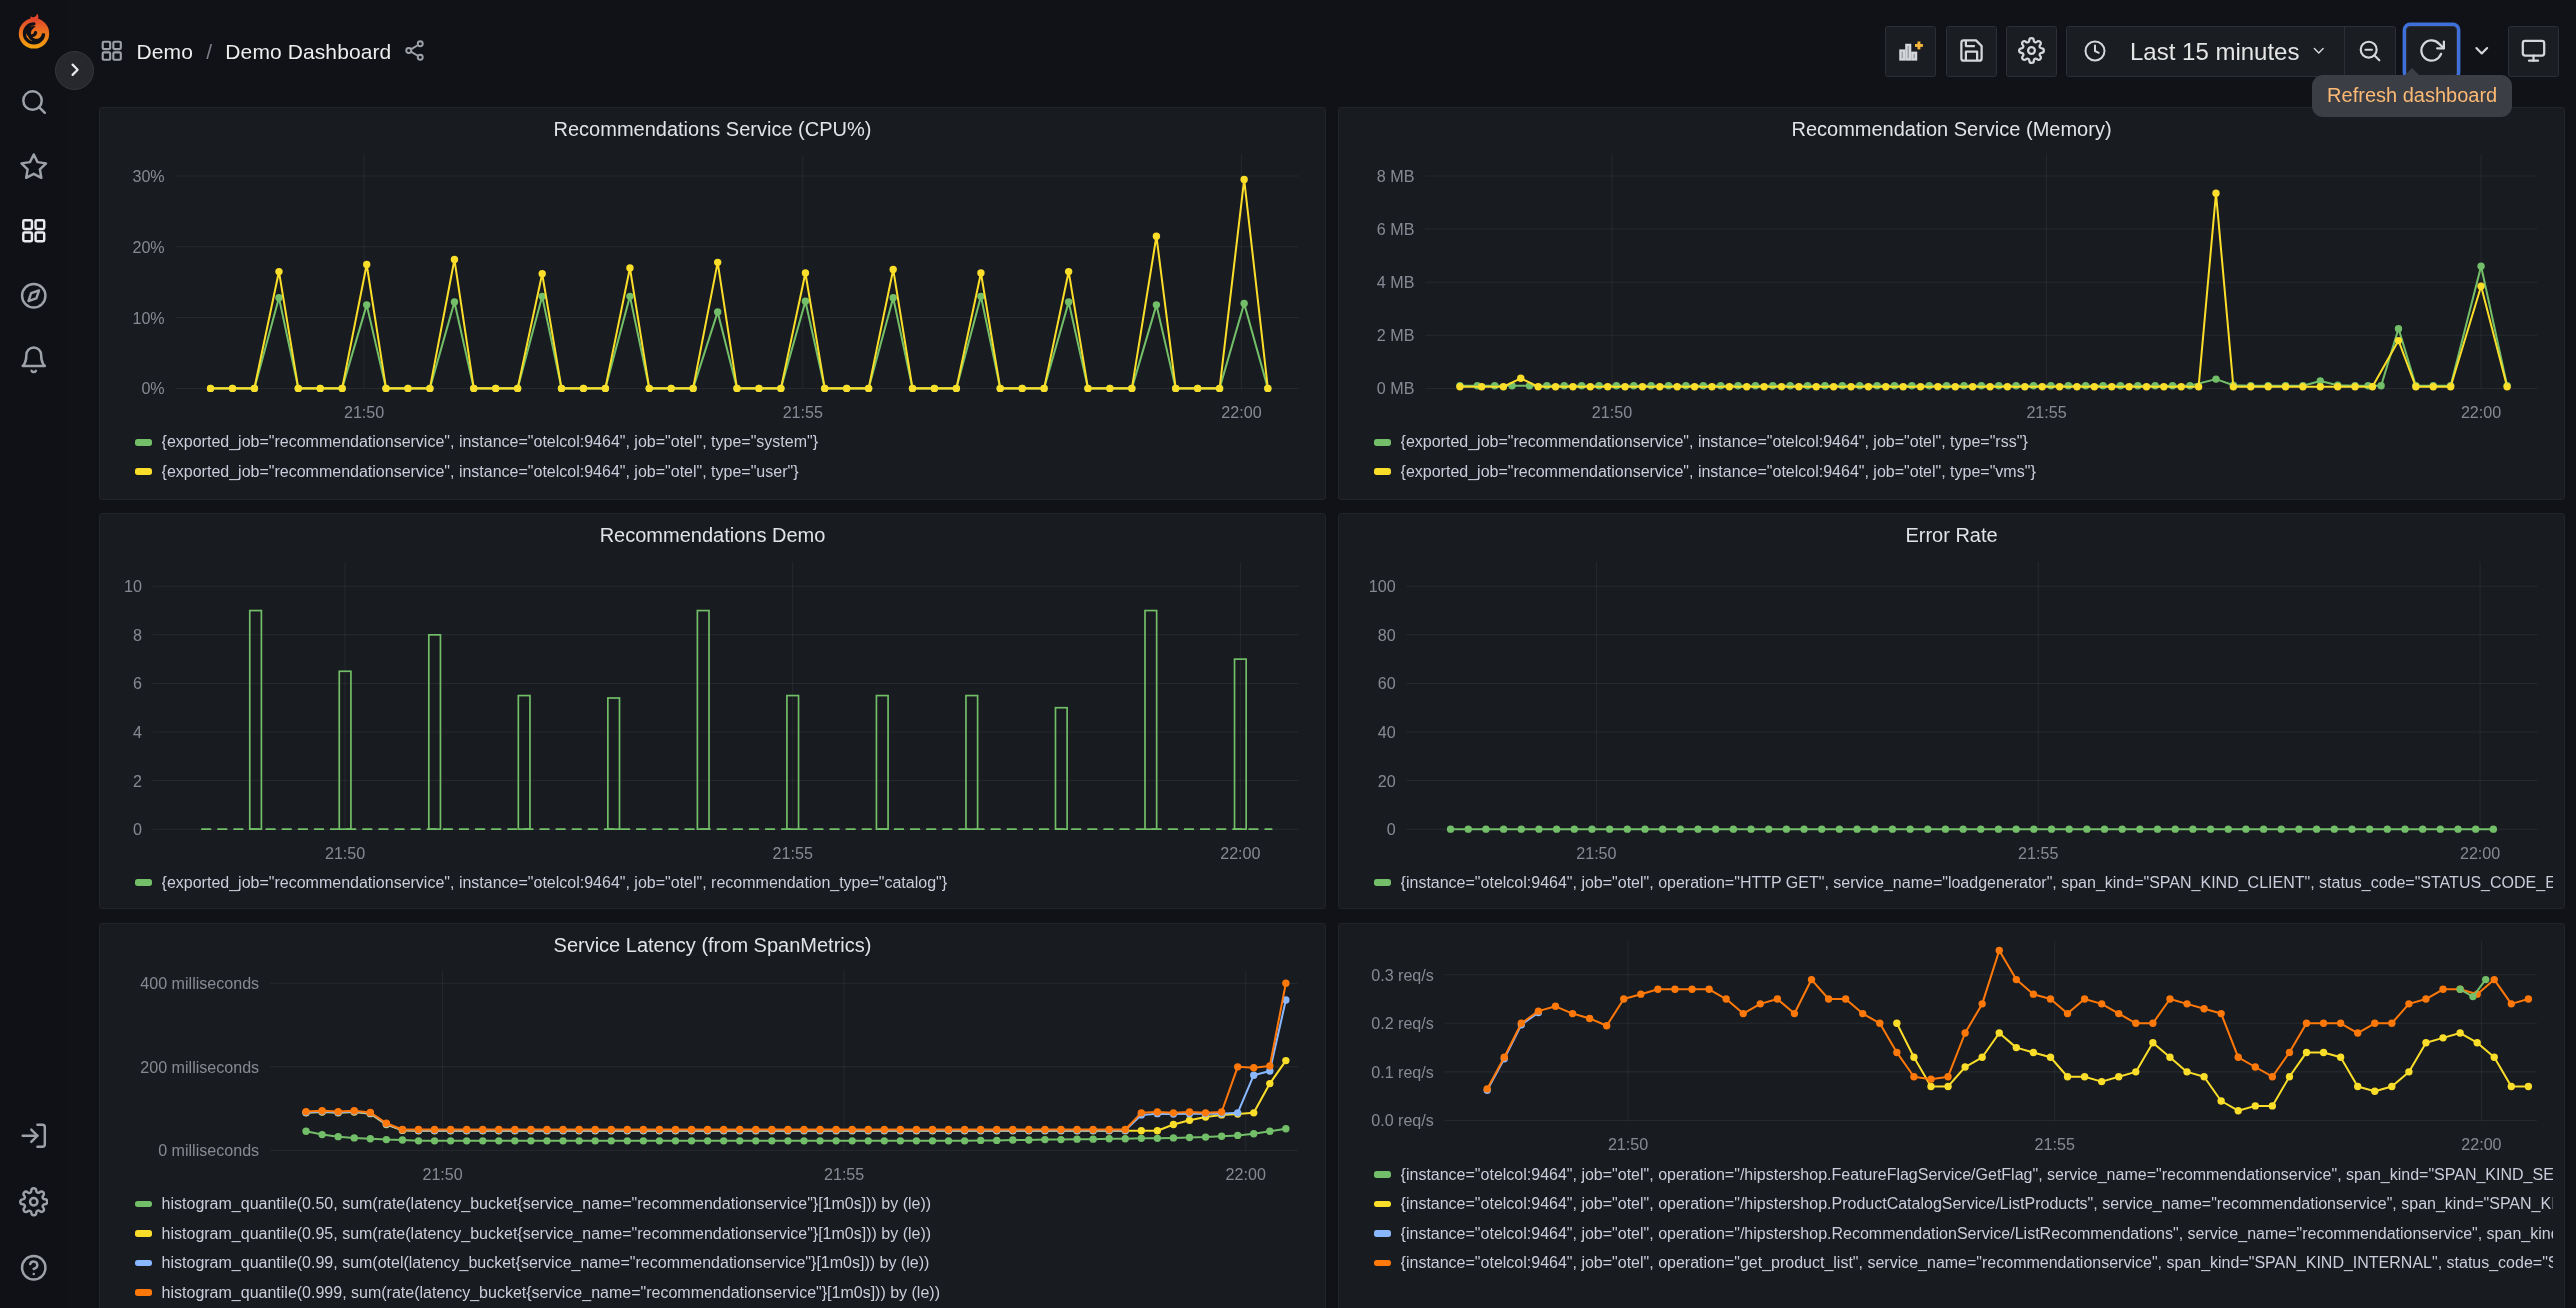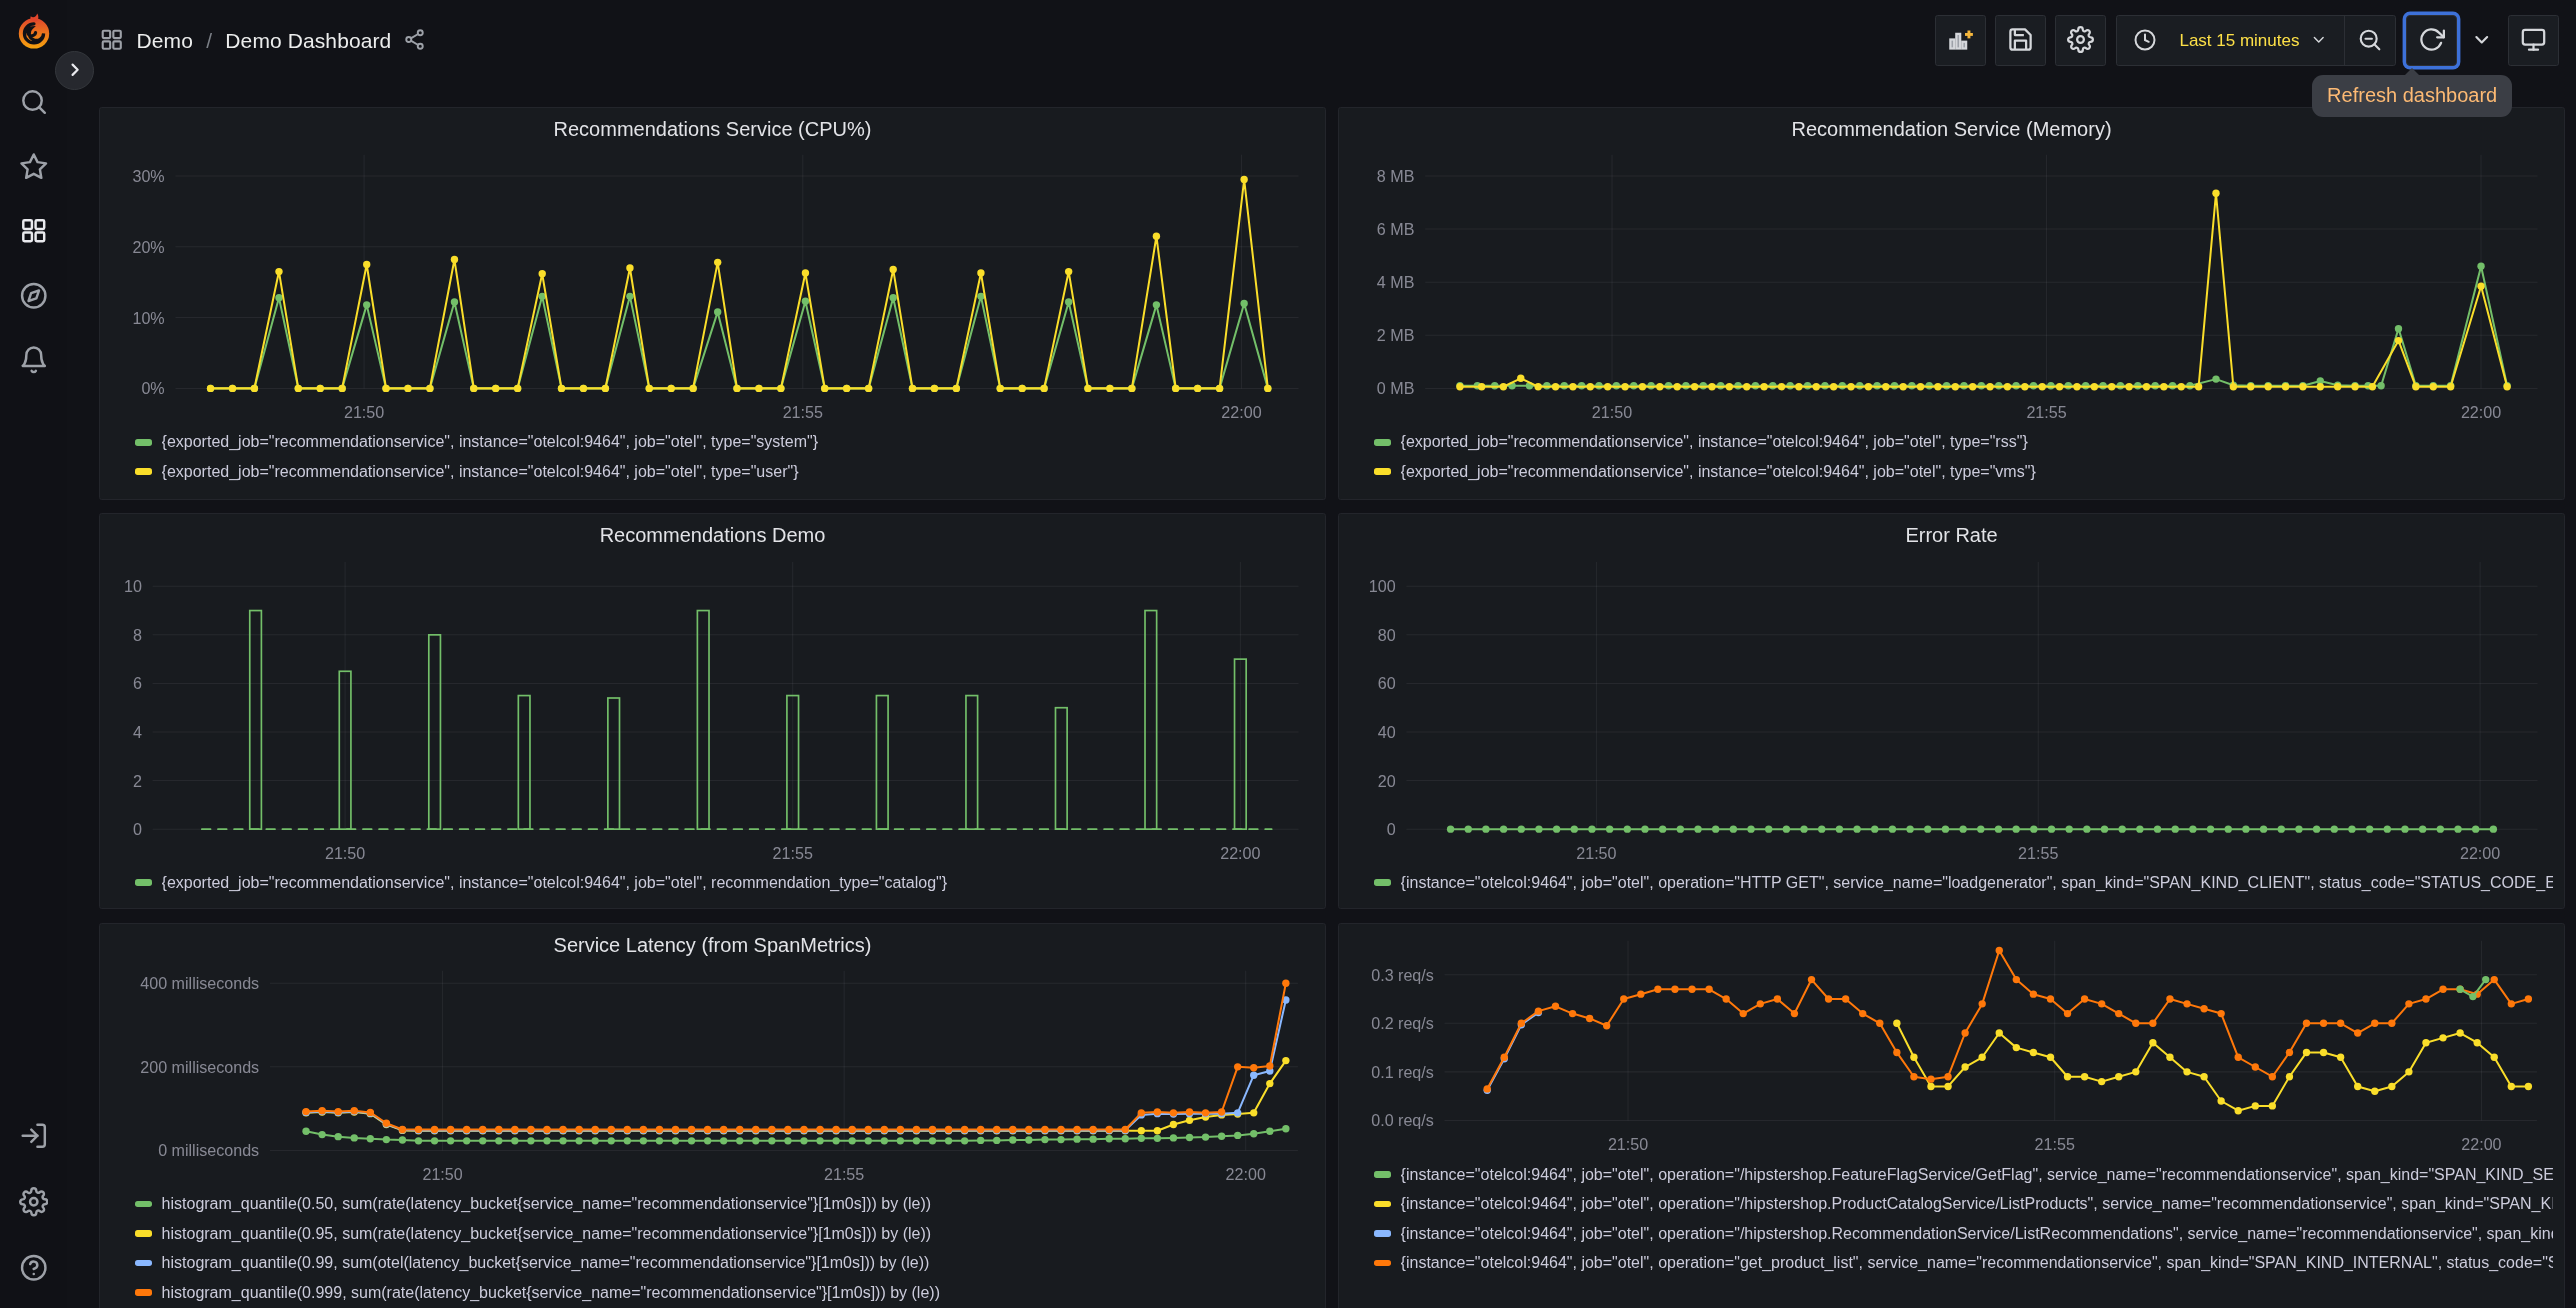--- a/index.html
+++ b/index.html
@@ -15,39 +15,39 @@
   .side-item svg { width:29.5px; height:29.5px; stroke:#9da1a8; fill:none; stroke-width:2; }
   .side-item.active svg { stroke:#e9eaee; }
   .side-top { display:flex; flex-direction:column; gap:21.5px; margin-top:31px; align-items:center; }
   .side-bottom { margin-top:auto; display:flex; flex-direction:column; gap:23px; margin-bottom:17.5px; align-items:center; }
   .expand-btn { position:absolute; left:55px; top:51px; width:39px; height:39px; border-radius:50%;
                 background:#26282e; border:0.7px solid #34373c; display:flex; align-items:center; justify-content:center;
                 cursor:pointer; z-index:9; }
   .expand-btn svg { width:17.5px; height:17.5px; stroke:#e9eaee; stroke-width:3; fill:none; }
 
   
-  .topnav { position:absolute; left:67px; top:0; right:0; height:81px; display:flex;
+  .topnav { position:absolute; left:67px; top:11px; right:0; height:81px; display:flex;
             align-items:center; padding:0 17.5px 0 32px; background:#111217; }
   .crumbs { display:flex; align-items:center; gap:12px; }
   .crumbs svg { width:25.5px; height:25.5px; stroke:#9da1a8; fill:none; stroke-width:2; }
   .crumb-text { font-size:21px; color:#eceded; letter-spacing:0.1px; }
   .crumb-sep { font-size:21px; color:#7b7f86; margin:0 1.3px; }
   .share-ic svg { width:23px; height:23px; }
   .toolbar { margin-left:auto; display:flex; align-items:center; gap:9.4px; }
   .icon-btn { width:51px; height:51px; background:#1a1d22; border:0.7px solid #2c2f35; border-radius:2.7px;
               display:flex; align-items:center; justify-content:center; cursor:pointer; }
   .icon-btn svg { width:27px; height:27px; stroke:#d5d7db; fill:none; stroke-width:2; }
   .plain-btn { width:32px; height:51px; display:flex; align-items:center; justify-content:center; cursor:pointer; }
   .plain-btn svg { width:21.5px; height:21.5px; stroke:#d5d7db; fill:none; stroke-width:2.4; }
   .time-group { display:flex; align-items:stretch; height:51px; border:0.7px solid #2c2f35;
                 border-radius:2.7px; background:#1a1d22; overflow:hidden; }
   .time-btn { display:flex; align-items:center; gap:10.7px; padding:0 16px; cursor:pointer; }
   .time-btn svg { width:24px; height:24px; stroke:#d5d7db; fill:none; stroke-width:2; }
   .time-btn .caret svg { width:17.5px; height:17.5px; }
-  .time-label { font-size:17px; color:#fde047; font-weight:500; white-space:nowrap;margin-left:12px; }
+  .time-label { font-size:24px; color:#e5e5e5; font-weight:500; white-space:nowrap;margin-left:12px; }
   .vdiv { width:0.7px; background:#2c2f35; }
   .zoom-seg { width:51px; display:flex; align-items:center; justify-content:center; cursor:pointer; }
   .zoom-seg svg { width:25.5px; height:25.5px; stroke:#d5d7db; fill:none; stroke-width:2; }
   .focused { box-shadow:0 0 0 3.4px #3d71d9; border-radius:4px; }
   .tooltip { position:absolute; top:75px; right:64px; background:#3b3e45; color:#fdba74;
              font-size:20px; padding:9.4px 14.8px; border-radius:11px; white-space:nowrap; z-index:20; }
   .tooltip::before { content:''; position:absolute; top:-7.4px; left:50%; margin-left:-7.4px;
                      border-left:7.4px solid transparent; border-right:7.4px solid transparent;
                      border-bottom:7.4px solid #3b3e45; }
 

